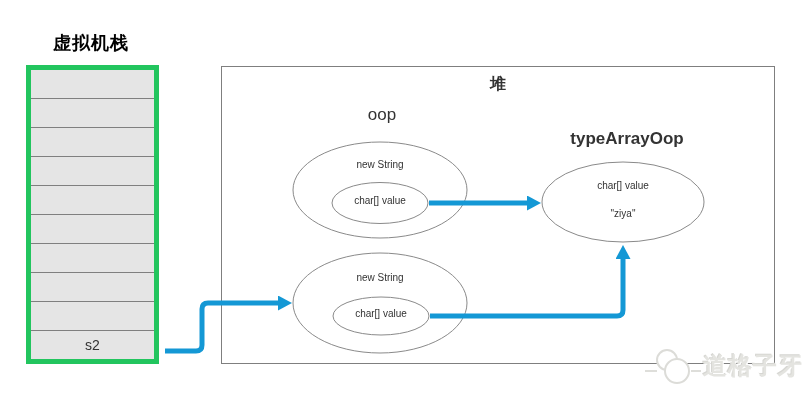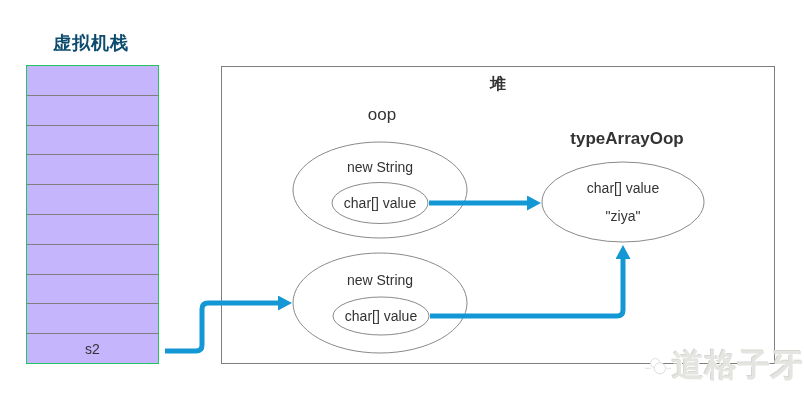--- a/index.html
+++ b/index.html
@@ -10,28 +10,28 @@
     background: #ffffff;
     font-family: "Liberation Sans", "DejaVu Sans", sans-serif;
     color: #333333;
     overflow: hidden;
   }
   .abs { position: absolute; }
 
   
   .stack-title {
     left: 53px; top: 31px;
-    font-size: 18px; font-weight: bold; color: #0c4a6e;
+    font-size: 18px; font-weight: bold; color: #000000;
     letter-spacing: 1px;
   }
   .stack-box {
     left: 26px; top: 65px; width: 133px; height: 299px;
-    border: 1px solid #22c55e;
+    border: 5px solid #22c55e;
     display: flex; flex-direction: column;
-    background: #c4b5fd;
+    background: #e5e5e5;
     z-index: 1;
   }
   .stack-row {
     flex: 1;
     border-bottom: 1px solid #7f7f7f;
     display: flex; align-items: center; justify-content: center;
     font-size: 14px; color: #333;
   }
   .stack-row:last-child { border-bottom: none; }
 
@@ -65,39 +65,39 @@
   
   .overlay {
     left: 0; top: 0; width: 804px; height: 402px;
     z-index: 3;
     pointer-events: none;
   }
 
   
   .obj-label {
     text-align: center;
-    font-size: 14px; color: #333;
+    font-size: 10px; color: #333;
     z-index: 4;
     pointer-events: none;
   }
   .lbl-ns1   { left: 310px; top: 159px; width: 140px; }
   .lbl-cv1   { left: 310px; top: 195px; width: 140px; }
   .lbl-ns2   { left: 310px; top: 272px; width: 140px; }
   .lbl-cv2   { left: 311px; top: 308px; width: 140px; }
   .lbl-cv3   { left: 553px; top: 180px; width: 140px; }
   .lbl-ziya  { left: 553px; top: 208px; width: 140px; }
 
   
   .watermark {
     left: 645px; top: 340px; width: 159px; height: 52px;
     z-index: 5;
     display: flex; align-items: center;
   }
   .watermark-text {
-    font-size: 32px;
+    font-size: 24px;
     font-weight: bold;
     letter-spacing: 1px;
     color: #e4e4e0;
     text-shadow: 1px 1px 0 #ffffff, -1px -1px 0 #d6d6d2;
     white-space: nowrap;
   }
 </style>
 </head>
 <body>
 

